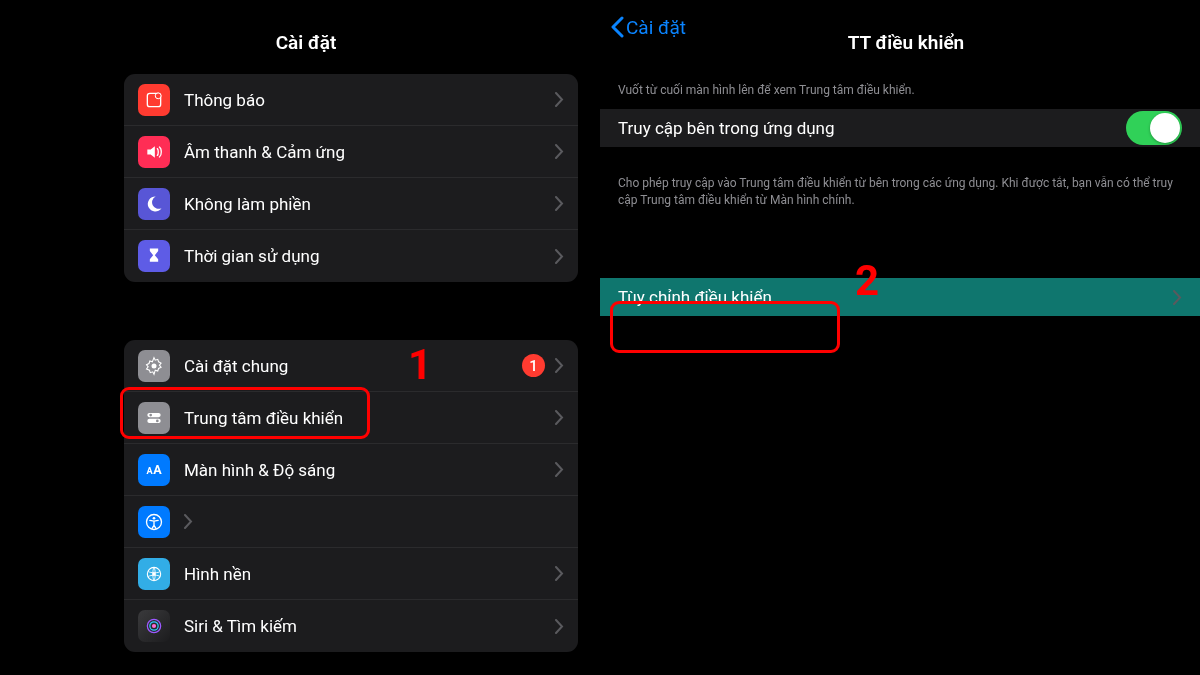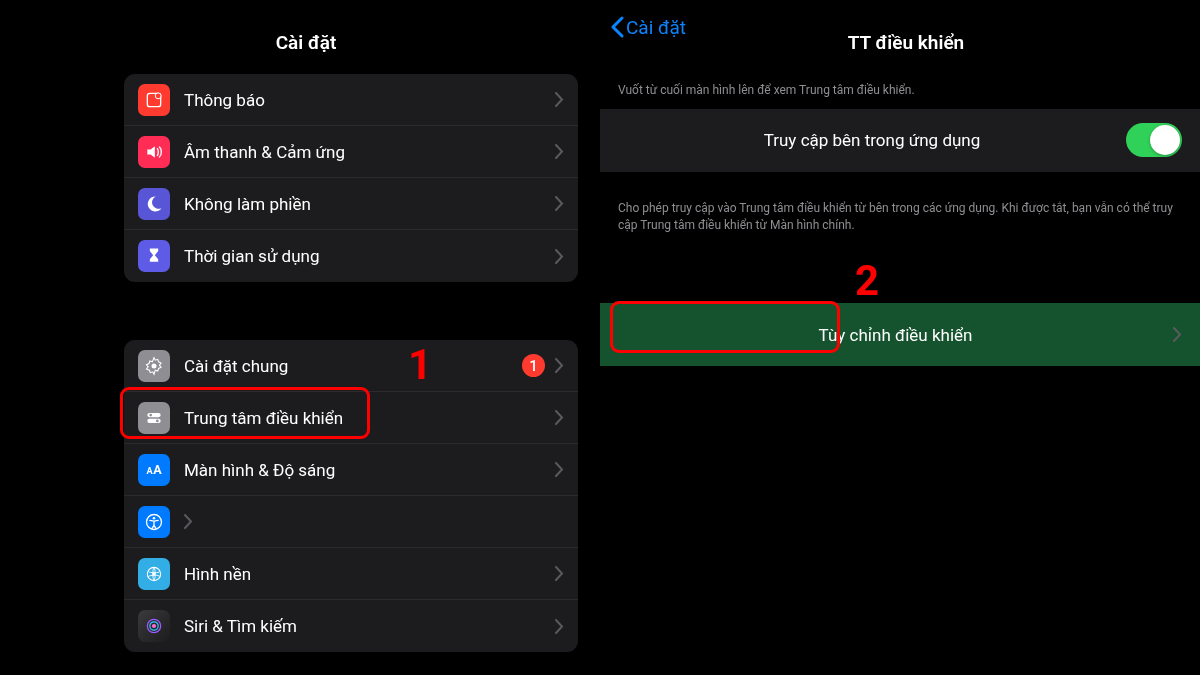--- a/index.html
+++ b/index.html
@@ -118,25 +118,24 @@
     padding: 28px 18px 10px 18px;
     line-height: 1.4;
   }
 
   .setting-row-group {
     background: #1c1c1e;
   }
   .setting-row {
     display: flex;
     align-items: center;
-    height: 63px;
+    height: 38px;
     padding: 0 18px;
     cursor: pointer;
     position: relative;
-    text-align: center;
   }
   .setting-label {
     flex: 1;
     font-size: 17px;
     color: #fff;
   }
 
   .toggle {
     width: 56px;
     height: 34px;
@@ -152,21 +151,21 @@
     height: 30px;
     background: #fff;
     border-radius: 50%;
     top: 2px;
     right: 2px;
     box-shadow: 0 1px 3px rgba(0,0,0,.3);
   }
 
   .customize-group {
     margin-top: 60px;
-    background: #14532d;
+    background: #0f766e;
   }
 
   
   .highlight-box {
     position: absolute;
     border: 3.5px solid #ff0000;
     border-radius: 9px;
     pointer-events: none;
   }
   .step-number {

